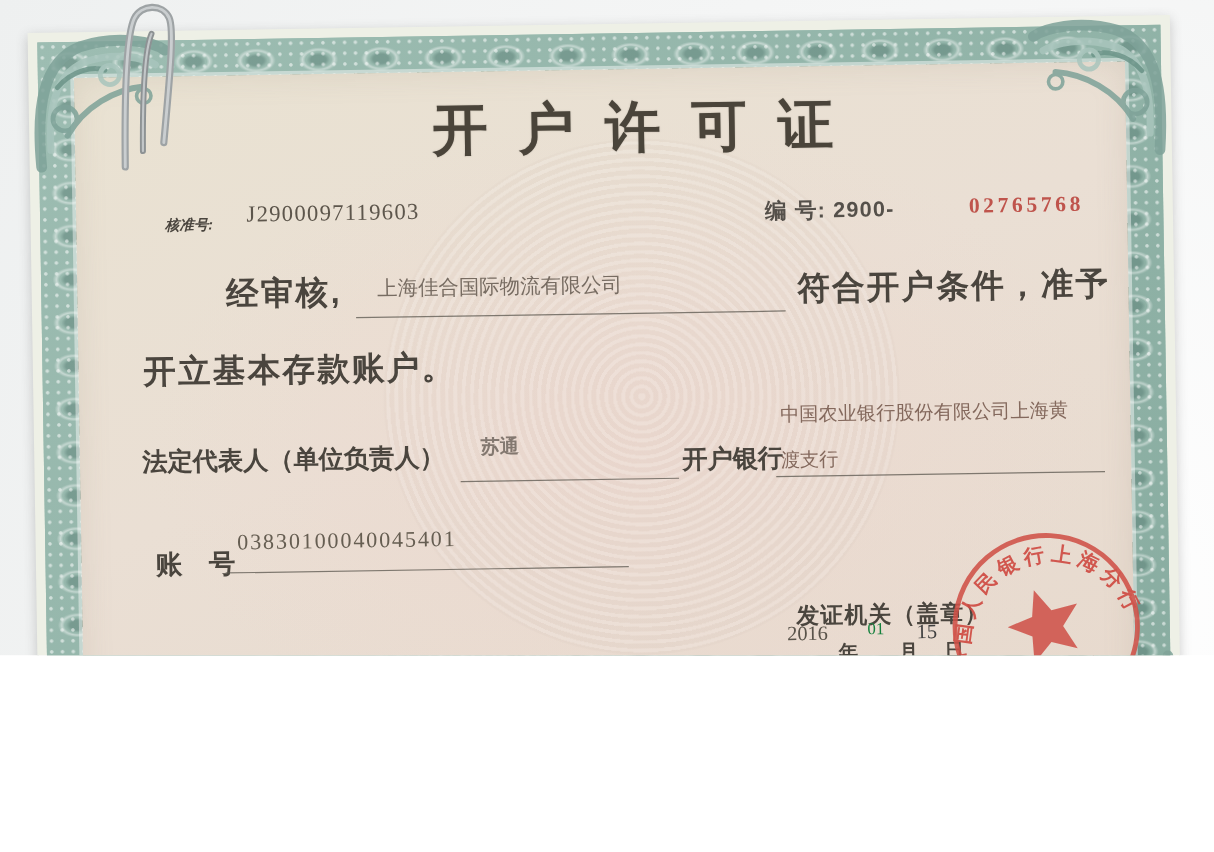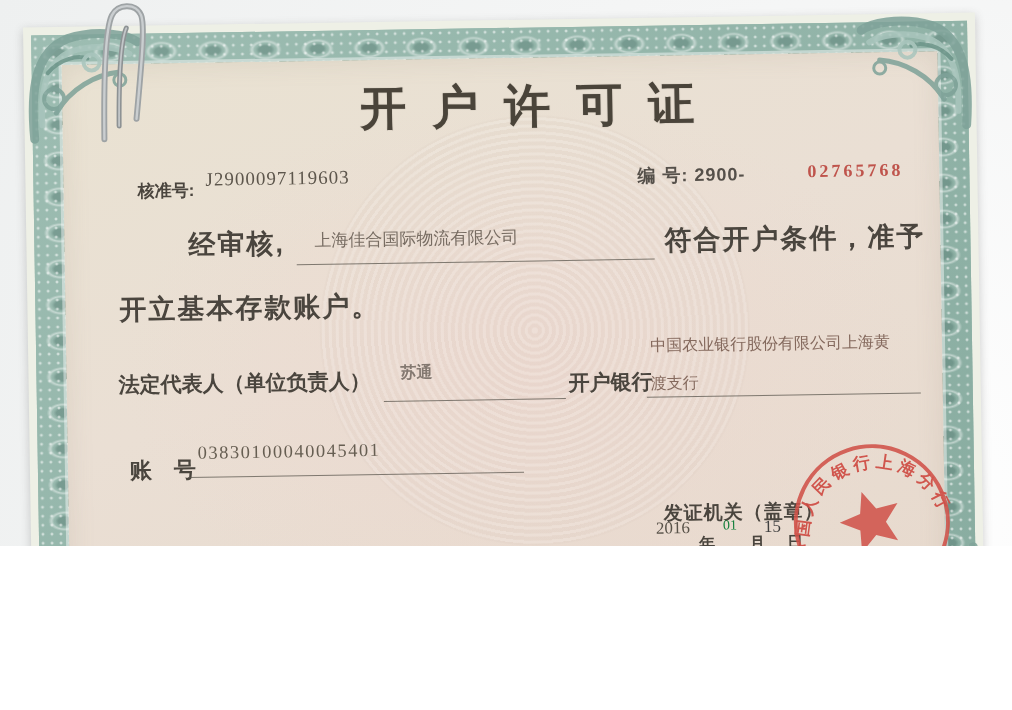--- a/index.html
+++ b/index.html
@@ -129,21 +129,21 @@
         <circle cx="94" cy="52" r="6" stroke-width="3"></circle>
       </g>
     </svg>
 
     <div class="inner"></div>
     <div class="medallion"></div>
 
     <div class="content">
       <div class="abs title">开户许可证</div>
 
-      <span class="abs lbl" style="left:112px; top:154px; font-size:17px;">核准号:</span>
+      <span class="abs lbl" style="left:112px; top:154px; font-size:12px;font-style:italic;">核准号:</span>
       <span class="abs val" style="left:180px; top:144px; font-size:19px; letter-spacing:1px; color:#5d564c;">J2900097119603</span>
 
       <span class="abs lbl" style="left:612px; top:146px; font-size:18px; letter-spacing:1px; color:#55504a;">编 号: 2900-</span>
       <span class="abs serial-red" style="left:782px; top:146px; font-size:18px;">02765768</span>
 
       <span class="abs lbl big" style="left:162px; top:202px;">经审核,</span>
       <span class="abs val" style="left:288px; top:206px; font-size:17px; color:#776c62;">上海佳合国际物流有限公司</span>
       <div class="ul" style="left:270px; top:241px; width:358px;"></div>
       <span class="abs lbl big" style="left:638px; top:205px;">符合开户条件，准予</span>
       <span class="abs lbl big" style="left:92px; top:266px;">开立基本存款账户。</span>

